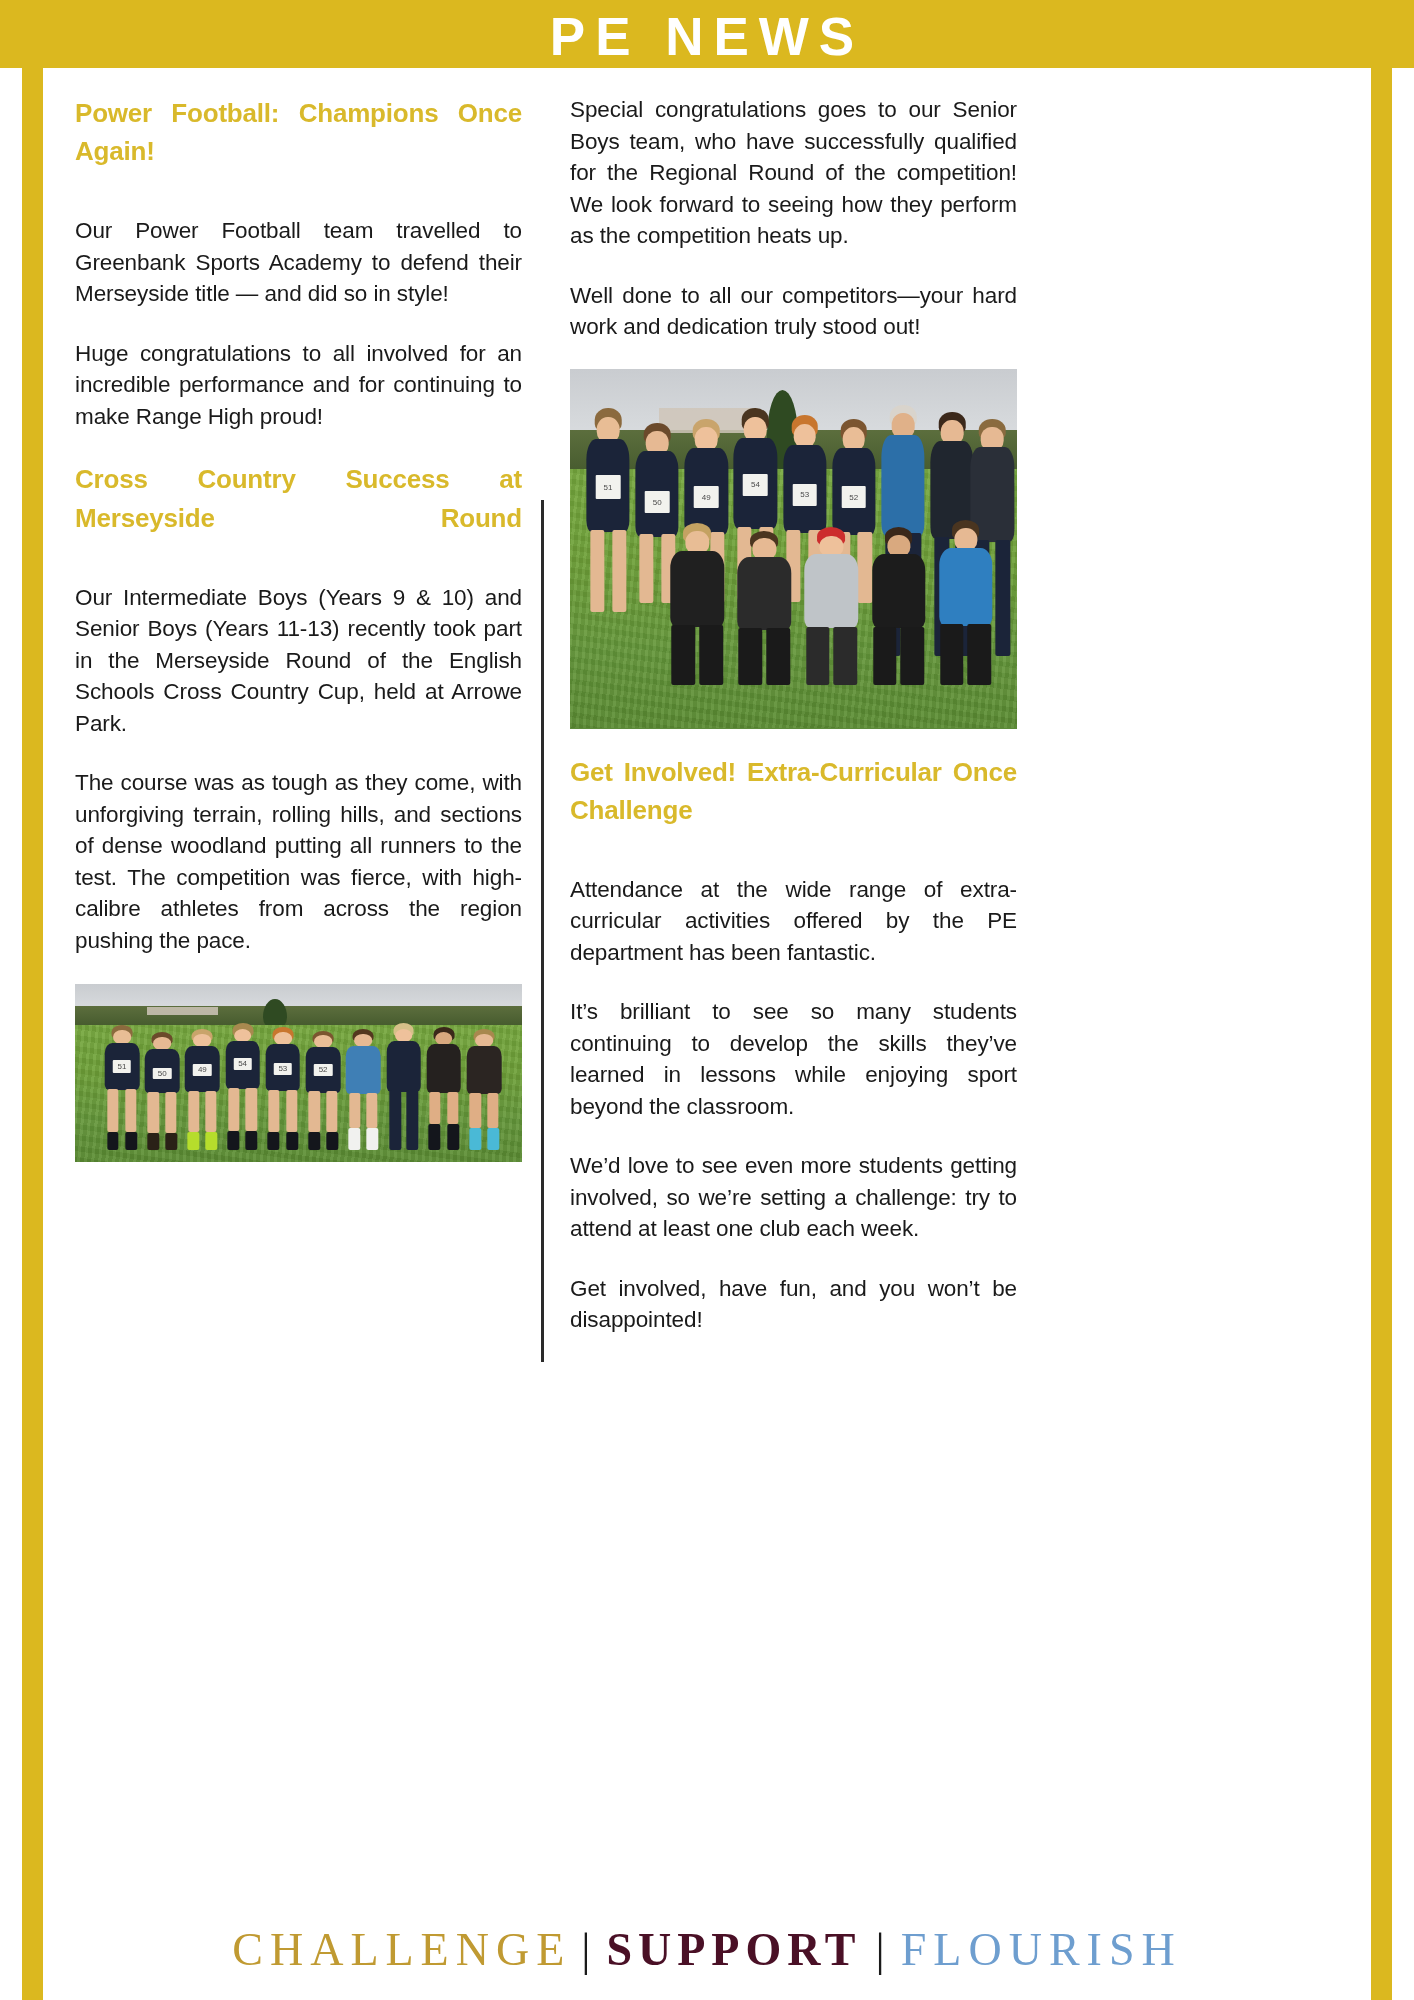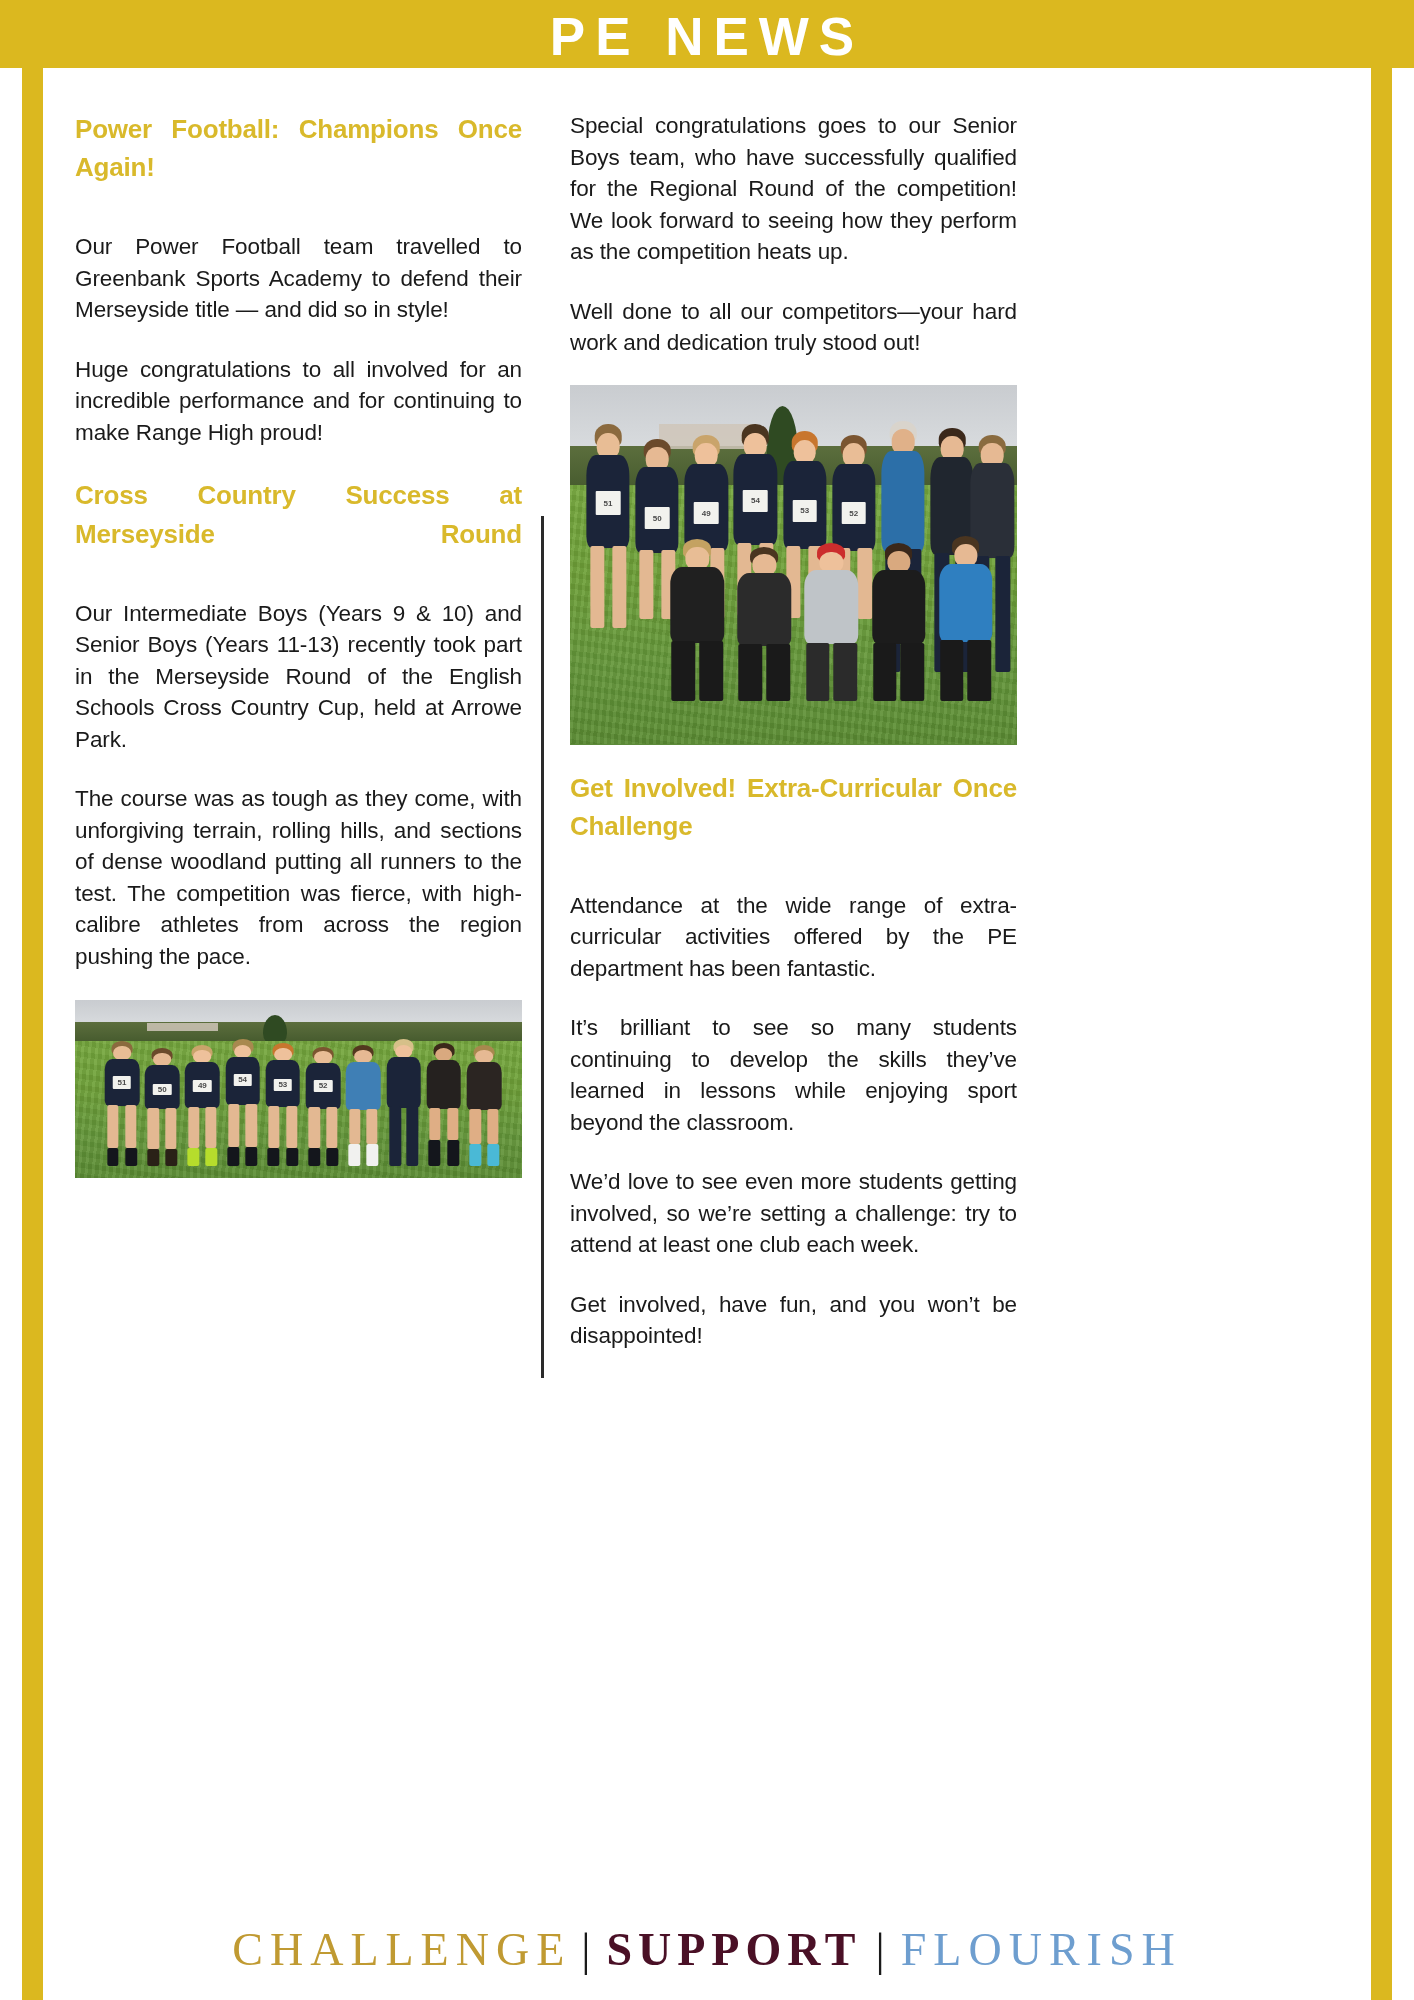--- a/index.html
+++ b/index.html
@@ -42,21 +42,21 @@
     width:21px; height:1956px;
     background:#dbb81f;
   }
   .white-panel {
     position:absolute; left:43px; top:68px;
     width:1328px; height:1932px;
     background:#ffffff;
   }
   
   .content {
-    position:absolute; left:43px; top:84px;
+    position:absolute; left:43px; top:68px;
     width:1220px; height:1830px;
   }
   .col {
     position:absolute; top:26px;
     width:447px;
   }
   .col-left  { left:32px; }
   .col-right { left:527px; }
 
   .divider {
@@ -162,21 +162,20 @@
     border-radius:22% 22% 12% 12%;
   }
   .bib {
     position:absolute; left:50%; transform:translateX(-50%);
     background:#f2f2ee;
     color:#4a4a4a;
     font-size:8px;
     font-family:"Liberation Sans", sans-serif;
     display:flex; align-items:center; justify-content:center;
     border-radius:1px;
-    font-weight:bold;
   }
   .legs { position:absolute; left:50%; transform:translateX(-50%); }
   .legL, .legR { position:absolute; top:0; border-radius:2px; }
 
   
   .footer {
     position:absolute; left:43px; top:1898px;
     width:1328px; height:102px;
     display:flex; align-items:center; justify-content:center;
     background:#ffffff;

